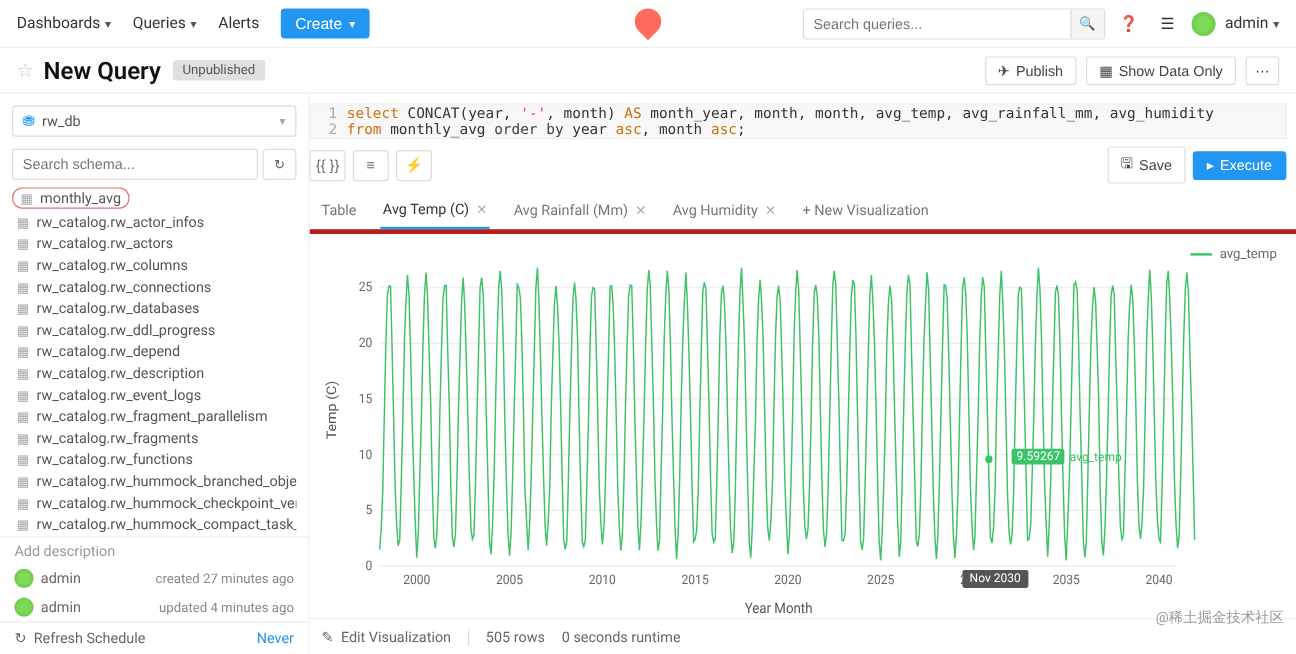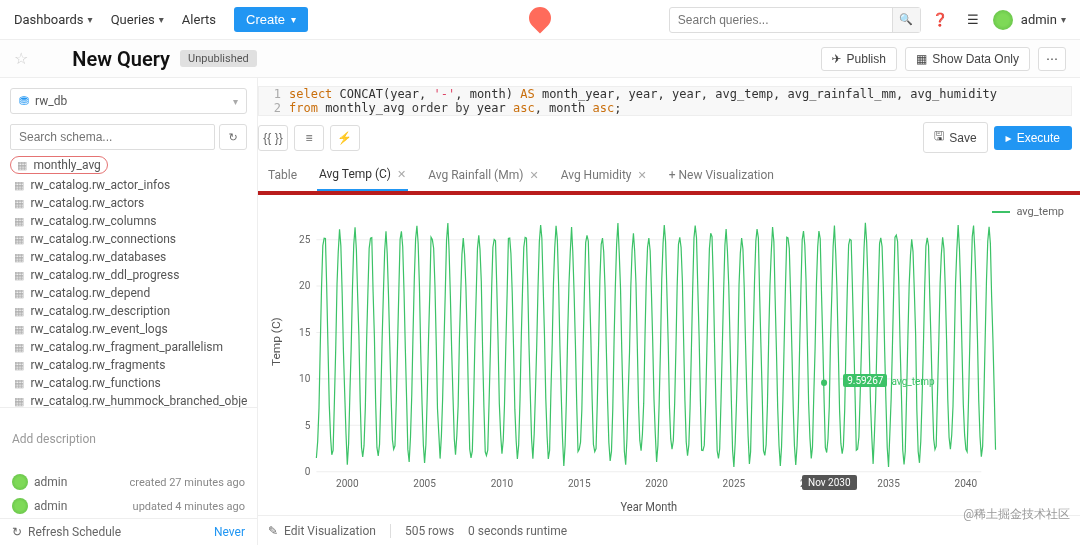--- a/index.html
+++ b/index.html
@@ -14,39 +14,39 @@
   .top-right { margin-left: auto; display: flex; align-items: center; gap: 8px; }
   .search-box { display: flex; align-items: center; border: 1px solid #ddd; border-radius: 3px; width: 252px; height: 26px; }
   .search-box input { border: none; outline: none; padding: 0 8px; font-size: 12px; color: #888; flex: 1; }
   .search-box .sbtn { width: 28px; height: 100%; background: #f5f5f5; display: flex; align-items: center; justify-content: center; border-left: 1px solid #ddd; cursor: pointer; color: #666; font-size: 11px; }
   .icon-btn { width: 24px; height: 24px; display: flex; align-items: center; justify-content: center; cursor: pointer; color: #333; }
   .avatar { width: 20px; height: 20px; border-radius: 50%; background: radial-gradient(circle, #7ed957 40%, #5cb843 100%); display: inline-block; }
   .user-chev { font-size: 10px; margin-left: 4px; color: #555; }
 
   .titlebar { display: flex; align-items: center; height: 38px; padding: 0 14px; border-bottom: 1px solid #eee; background: #fdfdfd; }
   .star { color: #ccc; margin-right: 8px; font-size: 16px; }
-  .title { font-size: 20px; font-weight: 600; color: #111; margin-left: 36px; }
+  .title { font-size: 20px; font-weight: 600; color: #111; }
   .pill { margin-left: 10px; background: #e0e0e0; color: #555; font-size: 11px; padding: 2px 8px; border-radius: 3px; }
   .titlebar-right { margin-left: auto; display: flex; gap: 8px; }
   .tool-btn { border: 1px solid #ddd; background: #fff; padding: 4px 10px; border-radius: 3px; font-size: 12px; display: flex; align-items: center; gap: 5px; cursor: pointer; color: #444; }
   .dots-btn { width: 28px; justify-content: center; }
 
   .layout { display: flex; height: calc(545px - 40px - 38px); }
   .sidebar { width: 258px; border-right: 1px solid #eee; display: flex; flex-direction: column; }
   .db-select { margin: 10px; border: 1px solid #ddd; border-radius: 3px; padding: 5px 8px; display: flex; align-items: center; color: #555; font-size: 12px; cursor: pointer; }
   .db-select .dbi { color: #2196f3; margin-right: 6px; }
   .db-select .chev { margin-left: auto; color: #aaa; font-size: 10px; }
   .schema-row { display: flex; margin: 0 10px 6px; gap: 4px; }
   .schema-row input { flex: 1; border: 1px solid #ddd; border-radius: 2px; padding: 5px 8px; font-size: 12px; outline: none; color: #888; }
   .refresh-sm { width: 28px; border: 1px solid #ddd; border-radius: 3px; display: flex; align-items: center; justify-content: center; cursor: pointer; color: #666; font-size: 11px; }
   .table-list { flex: 1; overflow: hidden; padding: 0 10px; }
   .tbl { display: flex; align-items: center; font-size: 12px; color: #555; padding: 2px 4px; white-space: nowrap; overflow: hidden; text-overflow: ellipsis; cursor: pointer; }
   .tbl .ti { color: #aaa; margin-right: 6px; font-size: 11px; }
   .tbl.hl { border: 1px solid #e57373; border-radius: 9px; padding: 1px 6px; display: inline-flex; margin-bottom: 2px; }
-  .add-desc { padding: 24px 12px; font-size: 12px; color: #999; border-top: 1px solid #eee; cursor: pointer; }
+  .add-desc { padding: 4px 12px; font-size: 12px; color: #999; border-top: 1px solid #eee; cursor: pointer; }
   .meta-row { display: flex; align-items: center; padding: 4px 12px; font-size: 12px; color: #666; }
   .meta-row .avatar { margin-right: 6px; width: 16px; height: 16px; }
   .meta-row .when { margin-left: auto; color: #888; font-size: 11px; }
   .refresh-line { display: flex; align-items: center; padding: 6px 12px; font-size: 12px; color: #666; border-top: 1px solid #eee; }
   .refresh-line .nv { margin-left: auto; color: #2196f3; cursor: pointer; }
 
   .main { flex: 1; display: flex; flex-direction: column; overflow: hidden; }
   .editor { background: #f8f8f8; border: 1px solid #eee; margin: 8px 8px 0 0; font-family: Menlo, Consolas, monospace; font-size: 12px; }
   .eline { display: flex; }
   .lno { width: 30px; text-align: right; padding-right: 8px; color: #aaa; user-select: none; }
@@ -212,21 +212,21 @@
       <span style="margin-right:6px;">↻</span>
       <span>Refresh Schedule</span>
       <span class="nv">Never</span>
     </div>
   </div>
 
   <div class="main">
     <div class="editor">
       <div class="eline">
           <div class="lno">1</div>
-          <div class="code"><span class="kw">select</span><span> CONCAT(year, </span><span class="str">'-'</span><span>, month) </span><span class="kw">AS</span><span> month_year, year, year, avg_temp, avg_rainfall_mm, avg_humidity</span></div>
+          <div class="code"><span class="kw">select</span><span> CONCAT(year, </span><span class="str">'-'</span><span>, month) </span><span class="kw">AS</span><span> month_year, month, month, avg_temp, avg_rainfall_mm, avg_humidity</span></div>
         </div>
       <div class="eline">
           <div class="lno">2</div>
           <div class="code"><span class="kw">from</span><span> monthly_avg </span><span class="kw2">order by</span><span> year </span><span class="kw">asc</span><span>, month </span><span class="kw">asc</span><span>;</span></div>
         </div>
     </div>
 
     <div class="toolbar2">
       <button class="sq-btn">{{ }}</button>
       <button class="sq-btn">≡</button>

